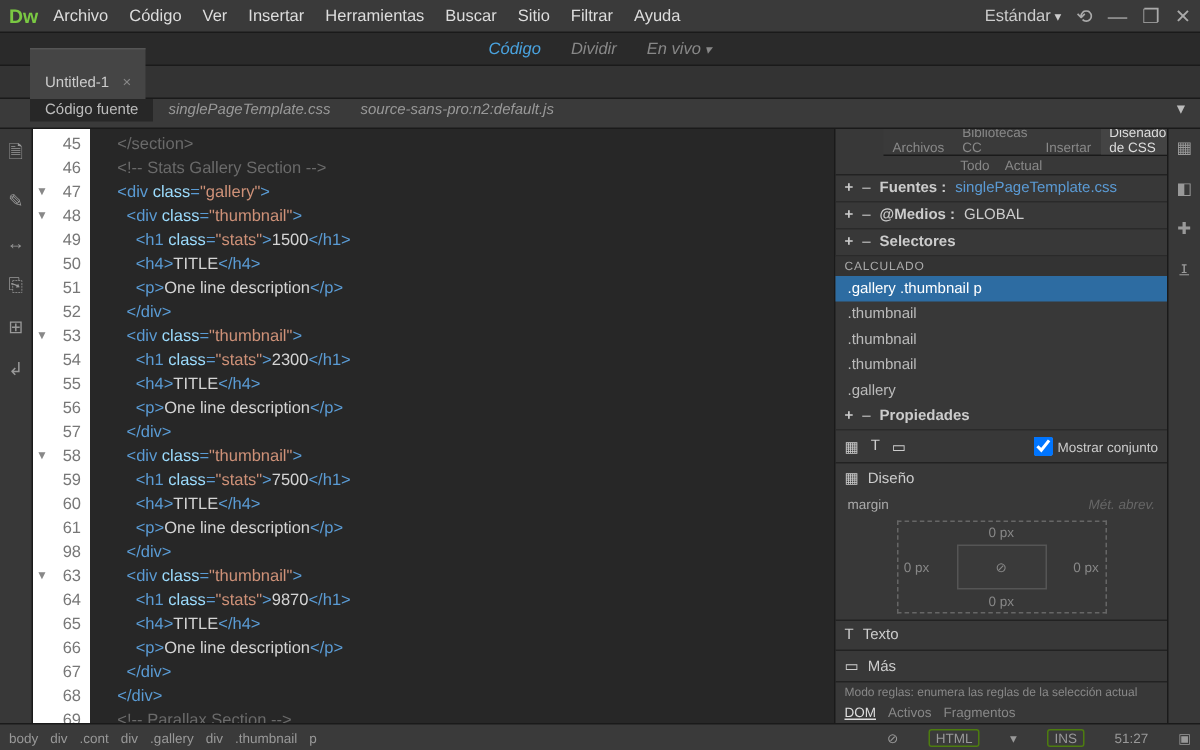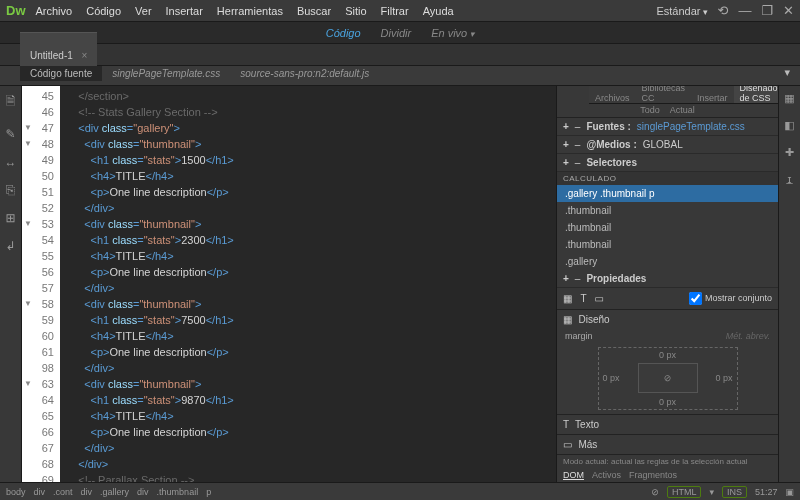--- a/index.html
+++ b/index.html
@@ -70,21 +70,21 @@
 .boxmodel .r { right: 4px; }
 .margin-row { display: flex; justify-content: space-between; padding: 2px 8px; color: #aaa; font-size: 9px; }
 .margin-row .ph { color: #666; font-style: italic; }
 .color-row { display: flex; align-items: center; gap: 8px; padding: 4px 8px; }
 .swatch { width: 14px; height: 10px; background: #a3a3a3; border: 1px solid #555; }
 .rp-footer { font-size: 8px; color: #888; padding: 2px 6px; border-top: 1px solid #222; }
 .rp-bottabs { display: flex; gap: 8px; padding: 2px 6px; font-size: 9px; }
 .rp-bottabs span { color: #888; }
 .rp-bottabs .active { color: #ddd; text-decoration: underline; }
 
-.statusbar { height: 18px; background: #3a3a3a; border-top: 1px solid #1a1a1a; display: flex; align-items: center; padding: 0 6px; gap: 8px; font-size: 9px; color: #999; }
+.statusbar { height: 18px; background: #3a3a3a; border-top: 1px solid #1a1a1a; display: flex; align-items: center; padding: 0 6px; gap: 20px; font-size: 9px; color: #999; }
 .statusbar .crumb { cursor: pointer; }
 .statusbar .spacer { flex: 1; }
 .statusbar .pill { border: 1px solid #4d7c0f; padding: 0 4px; border-radius: 2px; }
 
 .righticons { width: 22px; background: #383838; display: flex; flex-direction: column; align-items: center; padding-top: 6px; gap: 14px; border-left: 1px solid #1a1a1a; }
 .righticons div { color: #999; font-size: 11px; cursor: pointer; }
 </style>
 </head>
 <body>
 
@@ -238,21 +238,21 @@
       <div class="inner">⊘</div>
     </div>
     <div class="rp-heading">
         <span>T</span>
         <span>Texto</span>
       </div>
     <div class="rp-heading">
         <span>▭</span>
         <span>Más</span>
       </div>
-    <div class="rp-footer">Modo actual: actual las reglas de la selección actual</div>
+    <div class="rp-footer">Modo reglas: enumera las reglas de la selección actual</div>
     <div class="rp-bottabs">
       <span class="active">DOM</span>
       <span>Activos</span>
       <span>Fragmentos</span>
     </div>
   </div>
 
   <div class="righticons">
     <div>▦</div>
     <div>◧</div>

